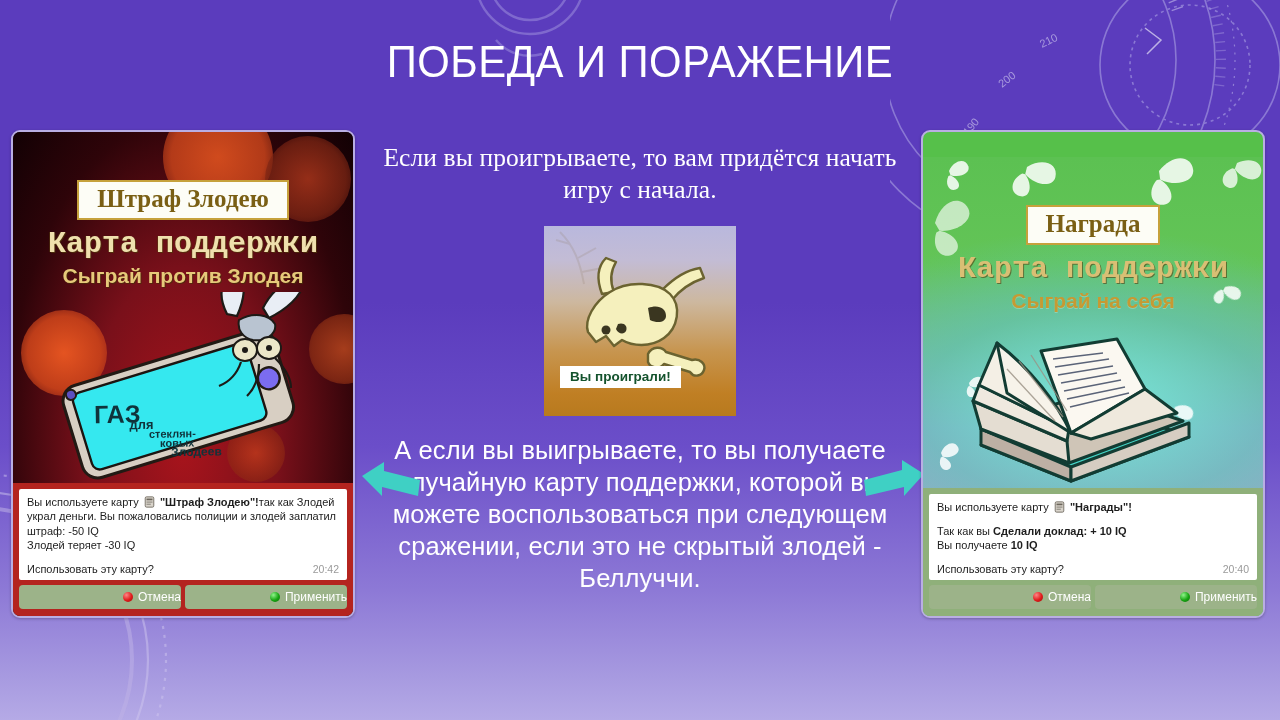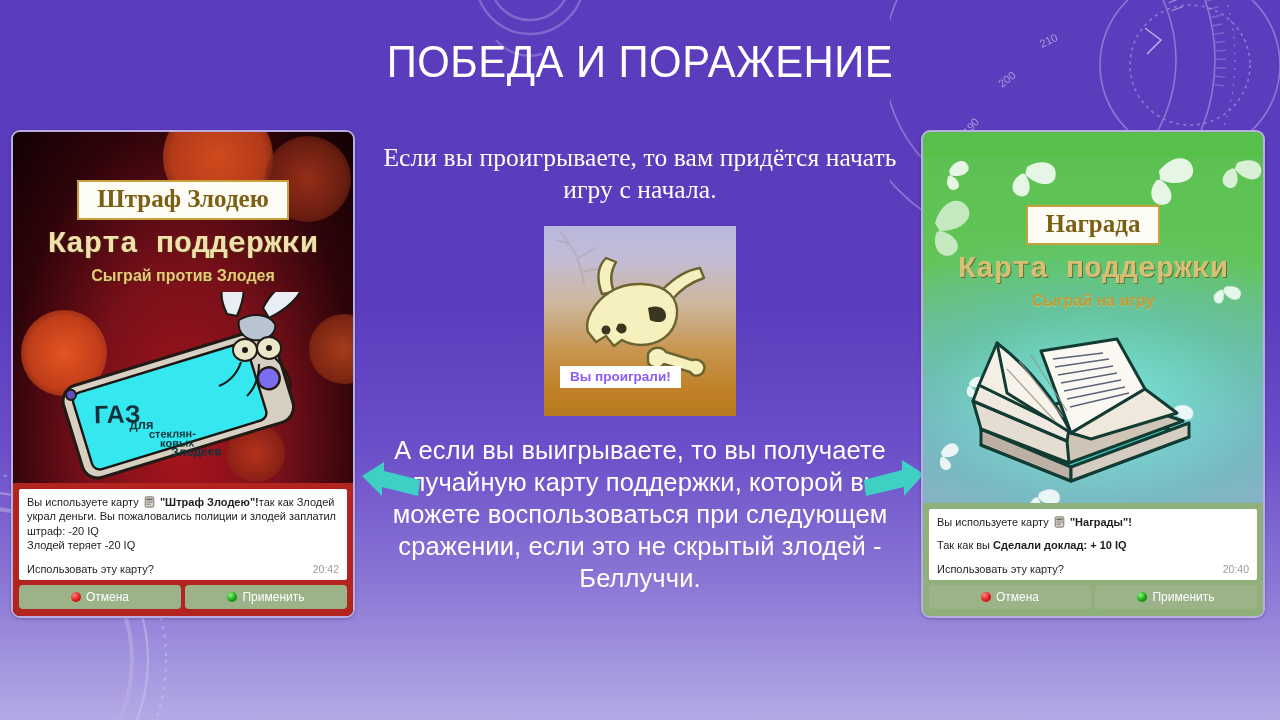--- a/index.html
+++ b/index.html
@@ -52,21 +52,21 @@
     position: relative; overflow: hidden;
     background: linear-gradient(180deg,
        #b9b8dd 0%, #c3bcd5 18%, #cdb89f 40%,
        #c7954f 66%, #c07f24 88%, #b87a1e 100%);
   }
   .loss-img .branch {
     position: absolute; left: 6px; top: 2px; opacity: .35;
   }
   .loss-label {
     position: absolute; left: 16px; bottom: 28px;
-    background: #ffffff; color: #8b5cf6;
+    background: #ffffff; color: #14532d;
     font-size: 13.5px; font-weight: bold;
     padding: 3px 10px 4px; white-space: nowrap;
     font-family: "Liberation Sans", sans-serif;
   }
   .skull-wrap { position: absolute; left: 22px; top: 24px; }
 
   
   .arrow { position: absolute; }
   .arrow-left  { left: 358px; top: 456px; }
   .arrow-right { left: 858px; top: 456px; }
@@ -105,21 +105,21 @@
     font-family: Liberation Serif, serif;
     line-height: 30px;
   }
   .card-title {
     margin-top: 6px; font-size: 30px; font-weight: bold; line-height: 36px;
     color: #efe0ad;
     text-shadow: 1px 1px 0 rgba(80,55,10,.75), -1px 0 0 rgba(90,65,15,.5);
     font-family: Liberation Mono, monospace;
   }
   .card-sub {
-    margin-top: 2px; font-size: 16px; font-weight: bold; line-height: 24px;
+    margin-top: 2px; font-size: 21px; font-weight: bold; line-height: 24px;
     color: #e6c97a;
     text-shadow: 1px 1px 0 rgba(70,48,8,.7);
     font-family: "Liberation Sans", sans-serif;
   }
   .card-right .card-title { color: #d9bf74; text-shadow: 1px 1px 0 rgba(80,60,15,.6); }
   .card-right .card-sub   { color: #c69a33; text-shadow: 0 1px 0 rgba(255,255,255,.25); }
 
   
   .card-dialog {
     position: absolute; left: 0; right: 0; bottom: 0;
@@ -141,21 +141,21 @@
   .dlg-foot { display: flex; justify-content: space-between; align-items: flex-end; text-align: right; }
   .dlg-time { color: #9a9a9a; font-size: 10.5px; }
   .card-icon {
     display: inline-block; width: 11px; height: 12px;
     vertical-align: -2px; margin: 0 2px;
   }
 
   .dialog-buttons { display: flex; gap: 4px; margin-top: 5px; }
   .dlg-btn {
     flex: 1; background: #9cb389; color: #ffffff;
-    border-radius: 4px; text-align: center;
+    border-radius: 4px; text-align: right;
     font-size: 12px; line-height: 24px; height: 24px;
     font-family: "Liberation Sans", sans-serif;
     position: relative;
   }
   .dot {
     display: inline-block; width: 10px; height: 10px; border-radius: 50%;
     vertical-align: -1px; margin-right: 5px;
   }
   .dot-red   { background: radial-gradient(circle at 34% 30%, #ff8585 0%, #e01b1b 55%, #990d0d 100%); }
   .dot-green { background: radial-gradient(circle at 34% 30%, #8ff48a 0%, #17a512 55%, #0a6b08 100%); }
@@ -409,23 +409,23 @@
   <div class="card-dialog">
     <div class="dialog-body">
       <p class="dlg-line">
         <span>Вы используете карту</span>
         <svg class="card-icon" viewBox="0 0 12 14">
           <rect x="1" y="1" width="10" height="12" rx="1.5" fill="#d9d4cb" stroke="#6c665c"></rect>
           <rect x="2.5" y="3" width="7" height="2" fill="#6c665c"></rect>
           <rect x="2.5" y="6.5" width="7" height="1.2" fill="#8a857c"></rect>
           <rect x="2.5" y="9" width="5" height="1.2" fill="#8a857c"></rect>
         </svg>
-        <b>"Штраф Злодею"!</b><span>так как Злодей украл деньги. Вы пожаловались полиции и злодей заплатил штраф: -20 IQ</span>
+        <b>"Штраф Злодею"!</b><span>так как Злодей украл деньги. Вы пожаловались полиции и злодей заплатил штраф: -50 IQ</span>
       </p>
-      <p class="dlg-line">Злодей теряет -20 IQ</p>
+      <p class="dlg-line">Злодей теряет -30 IQ</p>
       <div class="dlg-gap"></div>
       <div class="dlg-foot">
         <span>Использовать эту карту?</span>
         <span class="dlg-time">20:42</span>
       </div>
     </div>
 
     <div class="dialog-buttons">
       <div class="dlg-btn">
         <span class="dot dot-red"></span><span>Отмена</span>
@@ -516,41 +516,45 @@
         <path d="M116 54 L172 44"></path>
           <path d="M119 62 L176 51"></path>
           <path d="M122 70 L180 58"></path>
         <path d="M125 78 L184 64"></path>
       </g>
     </svg>
 
     <div class="card-head">
       <div class="badge">Награда</div>
       <div class="card-title">Карта поддержки</div>
-      <div class="card-sub">Сыграй на игру</div>
+      <div class="card-sub">Сыграй на себя</div>
     </div>
   </div>
 
   <div class="card-dialog">
     <div class="dialog-body">
       <p class="dlg-line">
         <span>Вы используете карту</span>
         <svg class="card-icon" viewBox="0 0 12 14">
           <rect x="1" y="1" width="10" height="12" rx="1.5" fill="#d9d4cb" stroke="#6c665c"></rect>
           <rect x="2.5" y="3" width="7" height="2" fill="#6c665c"></rect>
           <rect x="2.5" y="6.5" width="7" height="1.2" fill="#8a857c"></rect>
           <rect x="2.5" y="9" width="5" height="1.2" fill="#8a857c"></rect>
         </svg>
         <b>"Награды"!</b>
       </p>
       <div class="dlg-gap"></div>
       <p class="dlg-line">
         <span>Так как вы</span>
         <b>Сделали доклад: + 10 IQ</b>
       </p>
+      <p class="dlg-line">
+        <span>Вы получаете</span>
+        <b>10 IQ</b>
+      </p>
       <div class="dlg-gap"></div>
       <div class="dlg-foot">
         <span>Использовать эту карту?</span>
         <span class="dlg-time">20:40</span>
       </div>
     </div>
 
     <div class="dialog-buttons">
       <div class="dlg-btn">
         <span class="dot dot-red"></span><span>Отмена</span>

